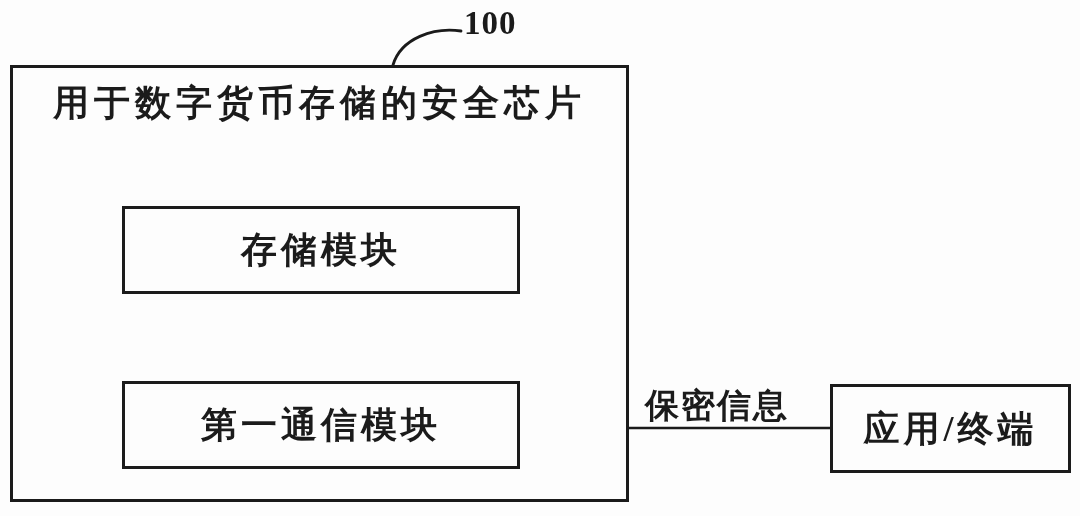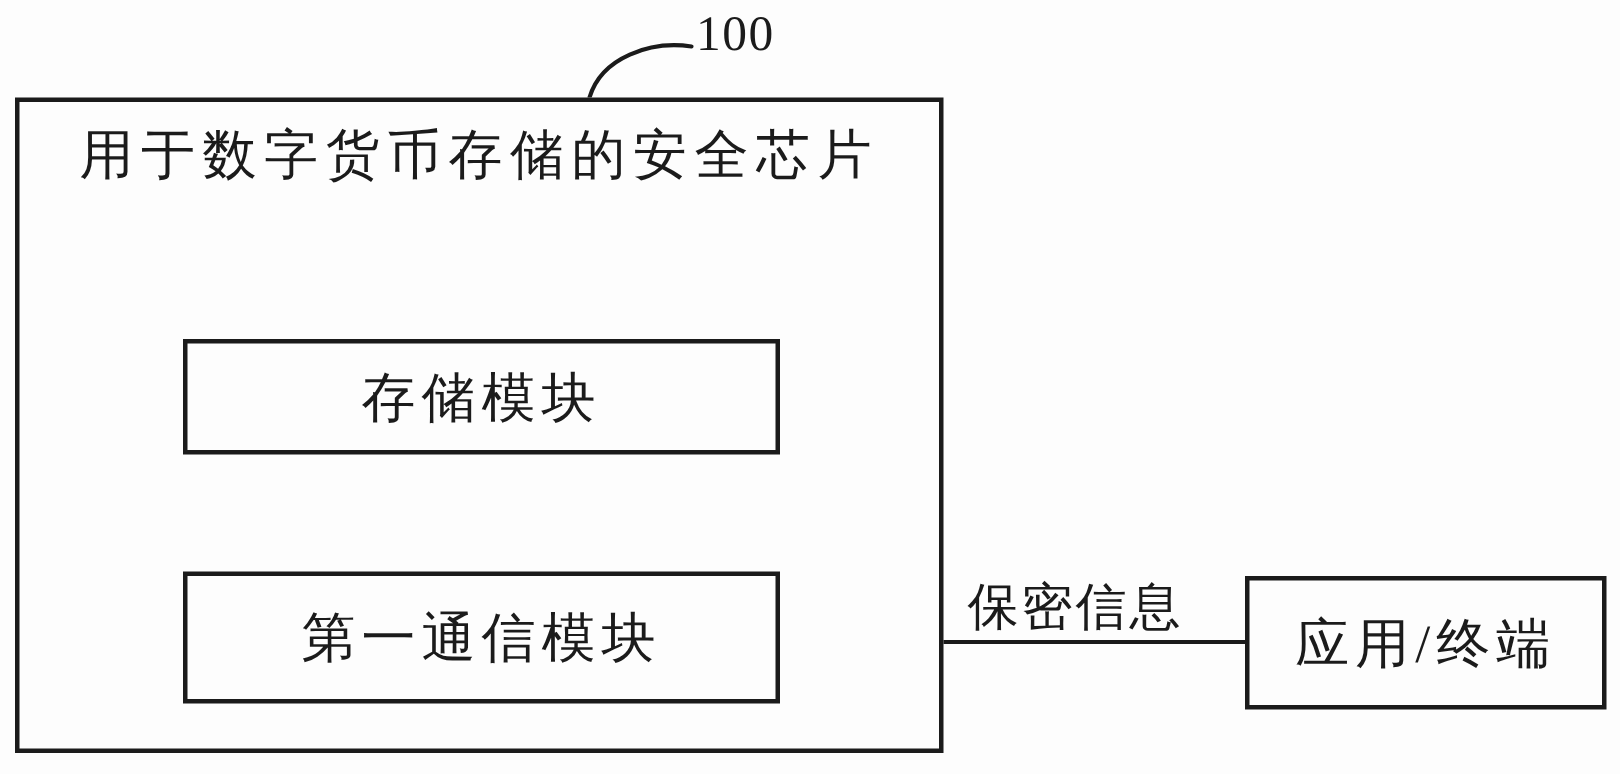--- a/index.html
+++ b/index.html
@@ -11,20 +11,21 @@
     background:#ffffff;
     font-family:"Liberation Serif","DejaVu Serif",serif;
     color:var(--ink);
   }
   .canvas{
     position:relative;
     width:1080px;
     height:516px;
     background:var(--paper);
     overflow:hidden;
+    font-weight:bold;
   }
   .overlay{
     position:absolute;
     left:0;top:0;
     width:1080px;height:516px;
     pointer-events:none;
   }
   .box{
     position:absolute;
     box-sizing:border-box;
@@ -42,21 +43,21 @@
   .outer-title{
     position:absolute;
     left:40px;top:17px;
     font-size:36px;
     letter-spacing:5px;
     line-height:1;
     white-space:nowrap;
   }
   .storage-box{
     left:122px;top:206px;
-    width:398px;height:77px;margin-top:20px;
+    width:398px;height:88px;
   }
   .comm-box{
     left:122px;top:381px;
     width:398px;height:88px;
   }
   .app-box{
     left:830px;top:384px;
     width:241px;height:89px;
   }
   .module-label{

